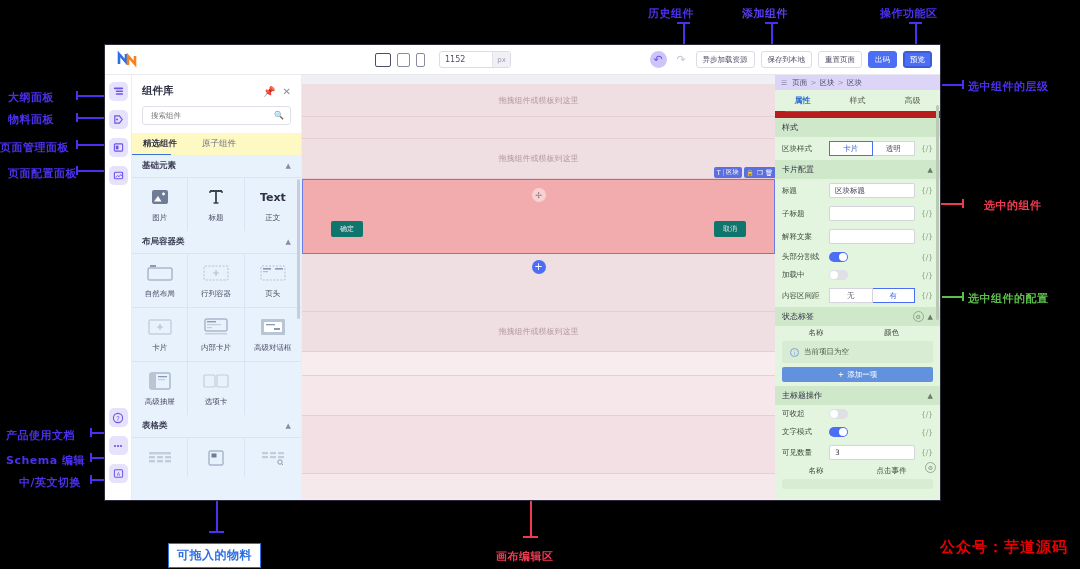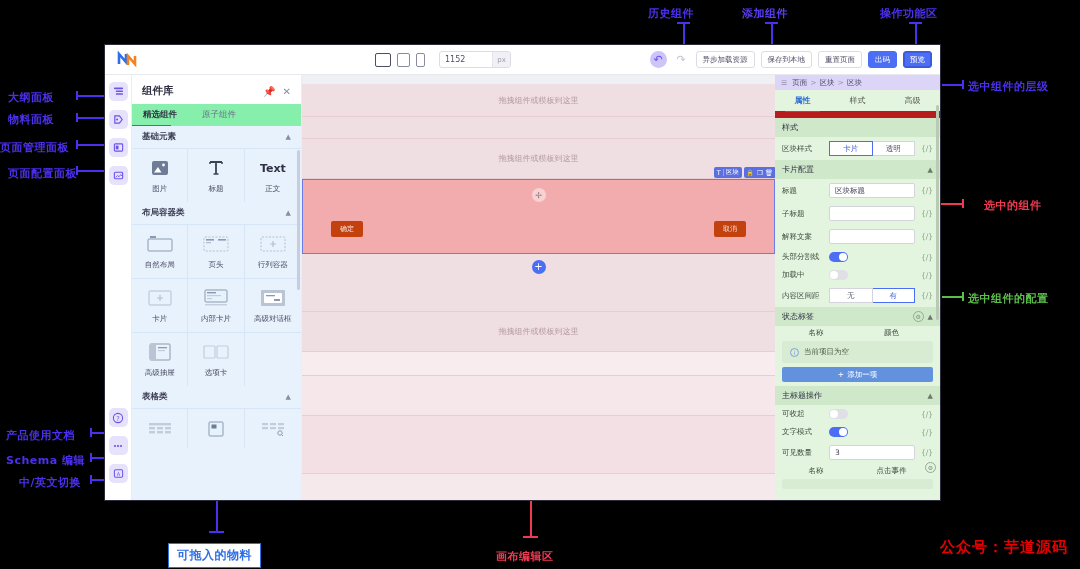--- a/index.html
+++ b/index.html
@@ -68,21 +68,21 @@
   
   .lib { width:170px; background:#fff; border-right:1px solid #ececf4; display:flex; flex-direction:column; }
   .lib-head { display:flex; align-items:center; padding:9px 10px 6px; }
   .lib-title { font-size:10.5px; font-weight:700; color:#2f3043; }
   .lib-head .sp { flex:1; }
   .lib-ic { font-size:10px; color:#8b8ba0; margin-left:7px; }
   .lib-search { margin:2px 10px 8px; height:19px; border:1px solid #e0e0ea; border-radius:3px;
                 display:flex; align-items:center; padding:0 6px; }
   .lib-search input { border:0; outline:0; flex:1; font-size:7.5px; color:#444; font-family:inherit; background:transparent; }
   .lib-search .mag { font-size:8px; color:#b6b6c6; }
-  .lib-tabs { display:flex; background:#86efac; }
+  .lib-tabs { display:flex; background:#fef9c3; }
   .lib-tab { padding:5px 0 5px 11px; font-size:8.5px; color:#6d6d85; position:relative; }
   .lib-tab + .lib-tab { margin-left:14px; }
   .lib-tab.on { color:#2f3043; font-weight:700; }
   .lib-tab.on:after { content:""; position:absolute; left:0; right:6px; bottom:0; height:1.5px; background:#3b6fd4; }
   .lib-scroll { flex:1; background:#e8f2fd; overflow:hidden; position:relative; }
   .grp { display:flex; align-items:center; padding:5px 10px; font-size:8.5px; color:#3b3c52; font-weight:700; }
   .grp .sp { flex:1; }
   .grp .chev { font-size:7px; color:#8b8ba0; }
   .grid { display:grid; grid-template-columns:repeat(3,1fr); }
   .cell { height:54px; border-top:1px solid #d6e6f7; border-right:1px solid #d6e6f7;
@@ -106,21 +106,21 @@
   .sel-wrap { position:relative; }
   .sel { height:75px; background:#f3acad; border:1.5px solid #6b7ce8; position:relative; }
   .sel-tools { position:absolute; right:-1px; top:-12px; display:flex; gap:2px; }
   .st { background:#5b6fe0; color:#fff; height:11px; border-radius:2px; display:flex;
         align-items:center; gap:2px; padding:0 3px; font-size:6.5px; }
   .st .div { width:1px; height:7px; background:#93a3f0; }
   .sel-handle { position:absolute; left:50%; transform:translateX(-50%); top:8px;
                 width:14px; height:14px; border-radius:50%; background:rgba(255,255,255,.45);
                 display:flex; align-items:center; justify-content:center; font-size:8px; color:#8e7a80; }
   .sel-btns { position:absolute; left:0; right:0; top:41px; display:flex; justify-content:space-between; padding:0 28px; }
-  .sel-btn { background:#c2410c; color:#f4e4ea; font-size:7px; border-radius:2px; padding:3px 9px; }
+  .sel-btn { background:#0f766e; color:#f4e4ea; font-size:7px; border-radius:2px; padding:3px 9px; }
   .plus { position:absolute; left:50%; transform:translateX(-50%); top:6px;
           width:14px; height:14px; border-radius:50%; background:#4c6ef5; color:#fff;
           display:flex; align-items:center; justify-content:center; font-size:10px; line-height:1; }
 
   
   .props { width:165px; background:#e3f5df; display:flex; flex-direction:column; position:relative; }
   .crumb { height:15px; background:#ddd5f7; display:flex; align-items:center; padding:0 6px; gap:3px;
            font-size:7.5px; color:#4b4b66; }
   .crumb .sep { color:#9a9ab3; }
   .crumb .ic { font-size:7px; color:#8e8ea8; margin-right:2px; }
@@ -307,20 +307,24 @@
       </div>
     </div>
 
     <div class="lib">
       <div class="lib-head">
         <div class="lib-title">组件库</div>
         <div class="sp"></div>
         <div class="lib-ic">📌</div>
         <div class="lib-ic">✕</div>
       </div>
+      <div class="lib-search">
+        <input placeholder="搜索组件" style="">
+        <span class="mag">🔍</span>
+      </div>
       <div class="lib-tabs">
         <div class="lib-tab on">精选组件</div>
         <div class="lib-tab">原子组件</div>
       </div>
       <div class="lib-scroll">
         <div class="sbar"></div>
 
         <div class="grp">
           <span>基础元素</span>
           <span class="sp"></span>
@@ -359,40 +363,40 @@
         </div>
         <div class="grid">
           <div class="cell">
             <div class="ci">
               <svg width="26" height="18" viewBox="0 0 26 18">
                   <rect x="1" y="4" width="24" height="12" rx="1" fill="none" stroke="#8a9ab0" stroke-width="1"></rect>
                   <rect x="3" y="1" width="6" height="2" fill="#8a9ab0"></rect>
                 </svg>
             </div>
             <div class="cl">自然布局</div>
+          </div>
+          <div class="cell">
+            <div class="ci">
+              <svg width="26" height="18" viewBox="0 0 26 18">
+                  <rect x="1" y="2" width="24" height="14" rx="1" fill="none" stroke="#b3c0d0" stroke-width="1" stroke-dasharray="2 1.5"></rect>
+                  <path d="M13 6 L13 12 M10 9 L16 9" stroke="#b3c0d0" stroke-width="1.2"></path>
+                </svg>
+            </div>
+            <div class="cl">行列容器</div>
           </div>
           <div class="cell">
             <div class="ci">
               <svg width="26" height="18" viewBox="0 0 26 18">
                   <rect x="1" y="2" width="24" height="14" rx="1" fill="none" stroke="#b3c0d0" stroke-width="1" stroke-dasharray="2 1.5"></rect>
                   <rect x="3" y="4" width="8" height="1.6" fill="#8a9ab0"></rect>
                   <rect x="3" y="7" width="5" height="1.3" fill="#b3c0d0"></rect>
                   <rect x="15" y="4" width="8" height="1.6" fill="#8a9ab0"></rect>
                 </svg>
             </div>
             <div class="cl">页头</div>
-          </div>
-          <div class="cell">
-            <div class="ci">
-              <svg width="26" height="18" viewBox="0 0 26 18">
-                  <rect x="1" y="2" width="24" height="14" rx="1" fill="none" stroke="#b3c0d0" stroke-width="1" stroke-dasharray="2 1.5"></rect>
-                  <path d="M13 6 L13 12 M10 9 L16 9" stroke="#b3c0d0" stroke-width="1.2"></path>
-                </svg>
-            </div>
-            <div class="cl">行列容器</div>
           </div>
           <div class="cell">
             <div class="ci">
               <svg width="24" height="18" viewBox="0 0 24 18">
                   <rect x="1" y="2" width="22" height="14" rx="1" fill="none" stroke="#b3c0d0" stroke-width="1"></rect>
                   <path d="M12 6 L12 12 M9 9 L15 9" stroke="#b3c0d0" stroke-width="1.2"></path>
                 </svg>
             </div>
             <div class="cl">卡片</div>
           </div>

